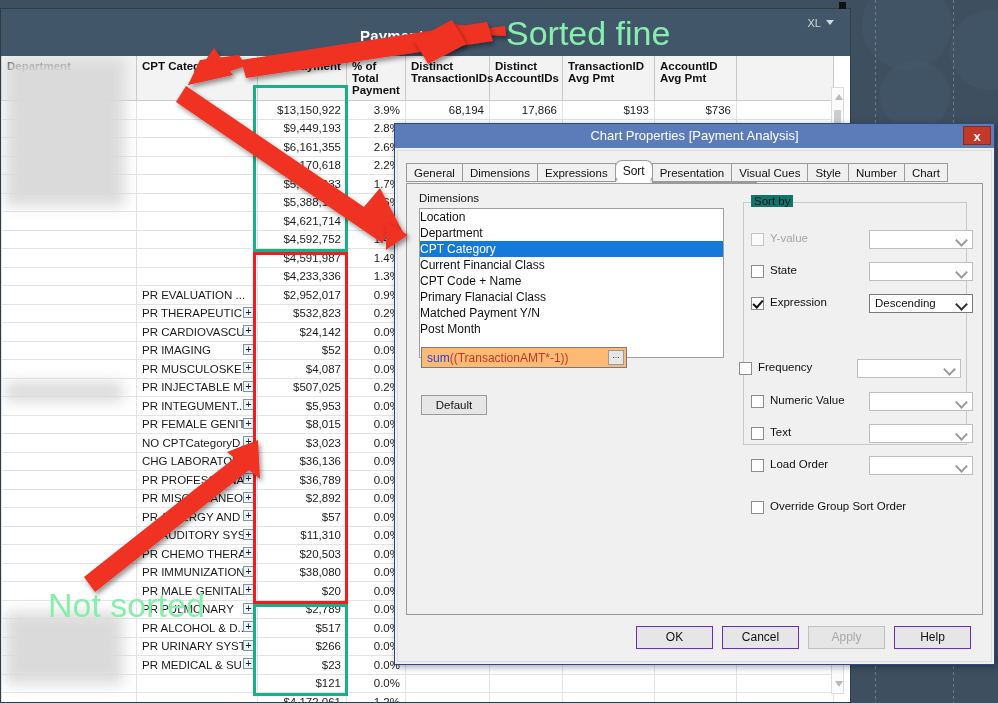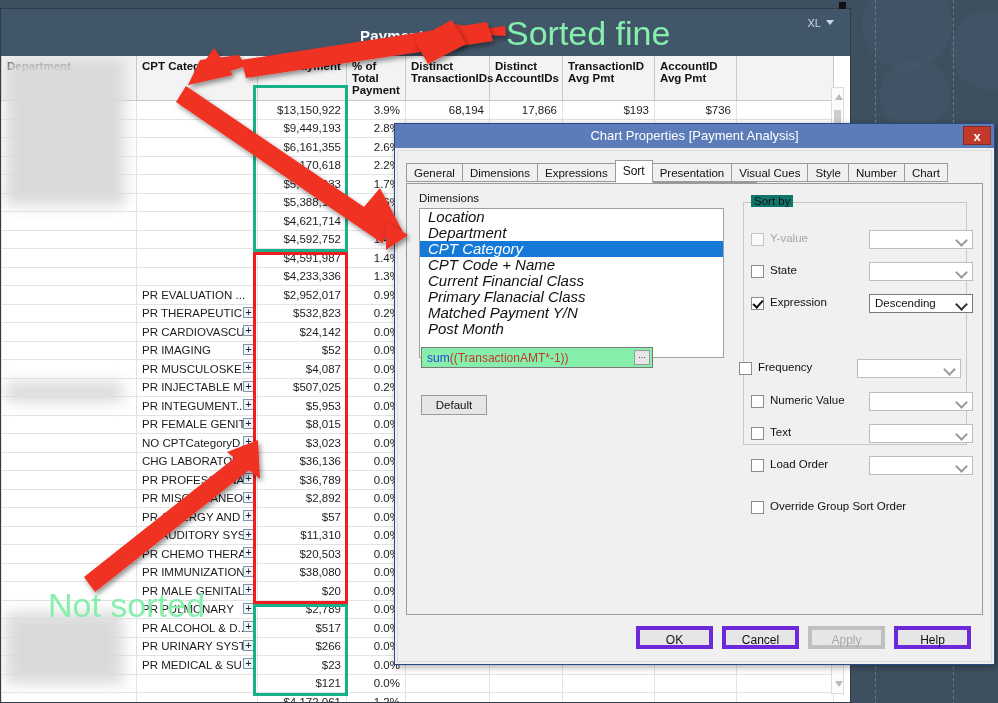--- a/index.html
+++ b/index.html
@@ -99,29 +99,29 @@
     line-height:19px;border:1px solid #8d2a20;box-sizing:border-box;cursor:pointer;}
   #dlg-body{position:absolute;left:2px;top:26px;right:2px;bottom:2px;background:#f0f0f0;
     border:1px solid #dcdcdc;box-sizing:border-box;}
 
   #tabstrip{position:absolute;left:8px;top:12px;right:8px;height:21px;}
   .tab{position:relative;float:left;height:19px;line-height:18px;padding:0 7px;
     font-size:11.5px;background:#f0f0f0;border:1px solid #9a9a9a;
     border-bottom:1px solid #9a9a9a;margin-right:-1px;cursor:pointer;color:#111;
     box-sizing:border-box;}
   .tab.active{background:#fff;height:23px;line-height:21px;margin-top:-3px;
-    border-bottom:1px solid #fff;z-index:3;font-size:12px;}
+    border-bottom:1px solid #fff;z-index:3;font-size:12px;border-radius:7px;}
   #tabpane{position:absolute;left:8px;top:32px;right:8px;bottom:46px;
     background:#f0f0f0;border:1px solid #9a9a9a;box-sizing:border-box;}
 
   .fld-label{position:absolute;font-size:11.5px;color:#111;}
   #dims-label{left:12px;top:8px;}
   #dims-list{position:absolute;left:12px;top:24px;width:305px;height:150px;
     background:#fff;border:1px solid #a0a0a0;box-sizing:border-box;overflow:hidden;}
-  #dims-list .row{font-size:15px;padding:1px 8px;line-height:14px;color:#111;cursor:pointer;font-style:italic;}
+  #dims-list .row{font-size:12px;padding:1px 0;line-height:14px;color:#111;cursor:pointer;}
   #dims-list .row.sel{background:#1479d7;color:#fff;}
 
   
   #sortby-group{position:absolute;left:336px;top:18px;width:224px;height:243px;
     border:1px solid #c8c8c8;box-sizing:border-box;}
   #sortby-legend{position:absolute;left:344px;top:11px;background:#0f766e;
     padding:0 3px;font-size:11.5px;color:#111;}
   .sortrow{position:absolute;left:8px;width:208px;height:22px;margin-top:16px;}
   .cbx{position:absolute;left:0;top:3px;width:13px;height:13px;background:#fff;
     border:1px solid #8c8c8c;box-sizing:border-box;cursor:pointer;}
@@ -131,35 +131,35 @@
   .cl{position:absolute;left:19px;top:2px;font-size:11.5px;color:#111;}
   .cl.dis{color:#a6a6a6;}
   .combo{position:absolute;left:118px;top:0;width:104px;height:19px;background:#fff;
     border:1px solid #bdbdbd;box-sizing:border-box;cursor:pointer;}
   .combo.on{border:1px solid #7a7a7a;}
   .combo .ctext{position:absolute;left:5px;top:2px;font-size:11.5px;color:#111;}
   .combo .cv{position:absolute;right:6px;top:5px;width:7px;height:7px;
     border-left:2px solid #9a9a9a;border-bottom:2px solid #9a9a9a;
     transform:rotate(-45deg);}
   .combo.on .cv{border-color:#333;}
-  #expr-box{position:absolute;left:14px;top:163px;width:232px;height:21px;
-    background:#86efac;border:1px solid #7a7a7a;box-sizing:border-box;}
+  #expr-box{position:absolute;left:14px;top:163px;width:206px;height:21px;
+    background:#fdba74;border:1px solid #7a7a7a;box-sizing:border-box;}
   #expr-text{position:absolute;left:5px;top:3px;font-size:12px;
     font-family:"Liberation Sans",sans-serif;color:#c0392b;white-space:nowrap;}
   #expr-text .fn{color:#2d42d8;}
   #expr-btn{position:absolute;right:2px;top:2px;width:16px;height:15px;background:#e6e6e6;
     border:1px solid #9a9a9a;box-sizing:border-box;font-size:9px;line-height:9px;
     text-align:center;color:#333;cursor:pointer;}
   #default-btn{position:absolute;left:14px;top:211px;width:66px;height:20px;
     background:#e6e6e6;border:1px solid #9a9a9a;box-sizing:border-box;font-size:11.5px;
     text-align:center;line-height:18px;color:#111;cursor:pointer;}
   #ovr-row{position:absolute;left:344px;top:314px;width:230px;height:18px;}
 
   .dbtn{position:absolute;bottom:12px;width:77px;height:23px;background:#e6e6e6;
-    border:4px solid #6d28d9;box-sizing:border-box;font-size:12px;text-align:center;
+    border:1px solid #6d28d9;box-sizing:border-box;font-size:12px;text-align:center;
     line-height:21px;color:#111;cursor:pointer;}
   .dbtn.dis{color:#a8a8a8;border-color:#c0c0c0;}
   #btn-ok{right:278px;} #btn-cancel{right:192px;}
   #btn-apply{right:106px;} #btn-help{right:20px;}
 </style>
 </head>
 <body>
 
 <div id="desktop-bg">
   <div class="blob" style="left:862px;top:-20px;width:90px;height:90px;"></div>
@@ -608,22 +608,22 @@
         <div class="tab">Layout</div>
         <div class="tab">Caption</div>
       </div>
 
     <div id="tabpane">
       <div class="fld-label" id="dims-label">Dimensions</div>
       <div id="dims-list">
           <div class="row">Location</div>
           <div class="row">Department</div>
           <div class="row sel">CPT Category</div>
+          <div class="row">Current Financial Class</div>
           <div class="row">CPT Code + Name</div>
-          <div class="row">Current Financial Class</div>
           <div class="row">Primary Flanacial Class</div>
           <div class="row">Matched Payment Y/N</div>
           <div class="row">Post Month</div>
         </div>
 
       <div id="sortby-group"></div>
       <div id="sortby-legend">Sort by</div>
       <div id="sortrows">
           <div class="sortrow" style="top: 30px; left: 344px; position: absolute;">
             <div class="cbx dis"></div>

